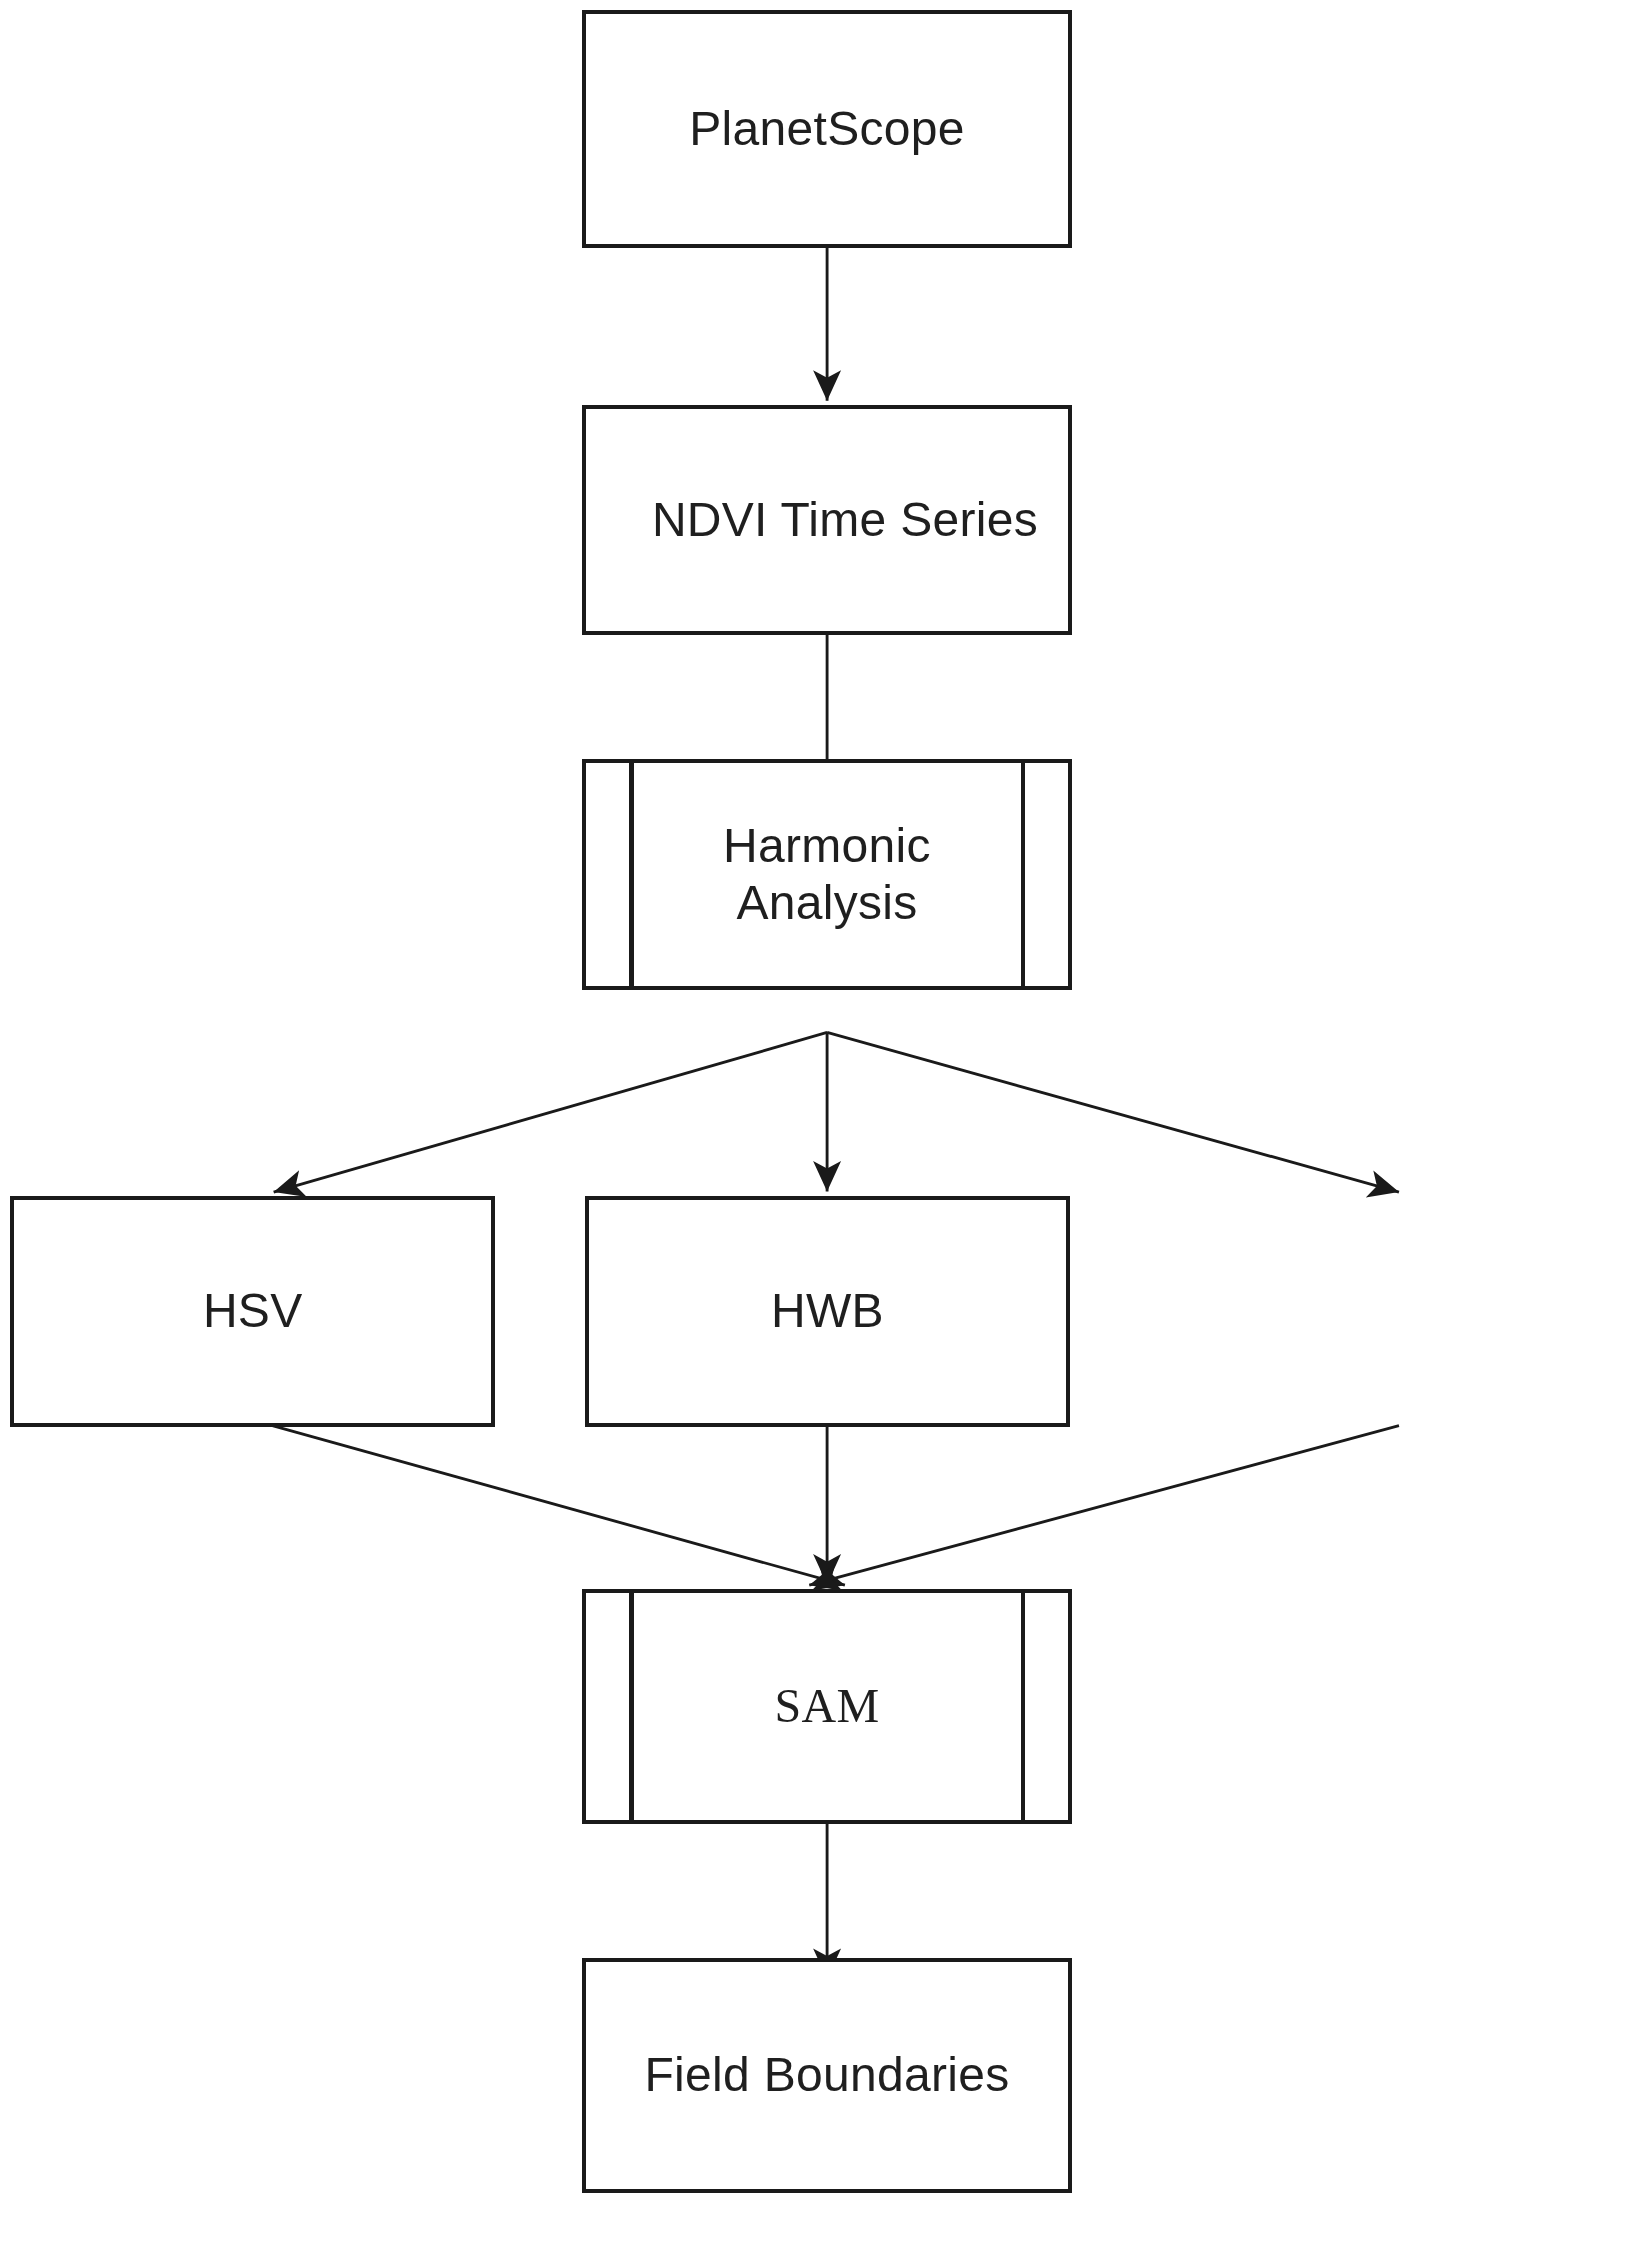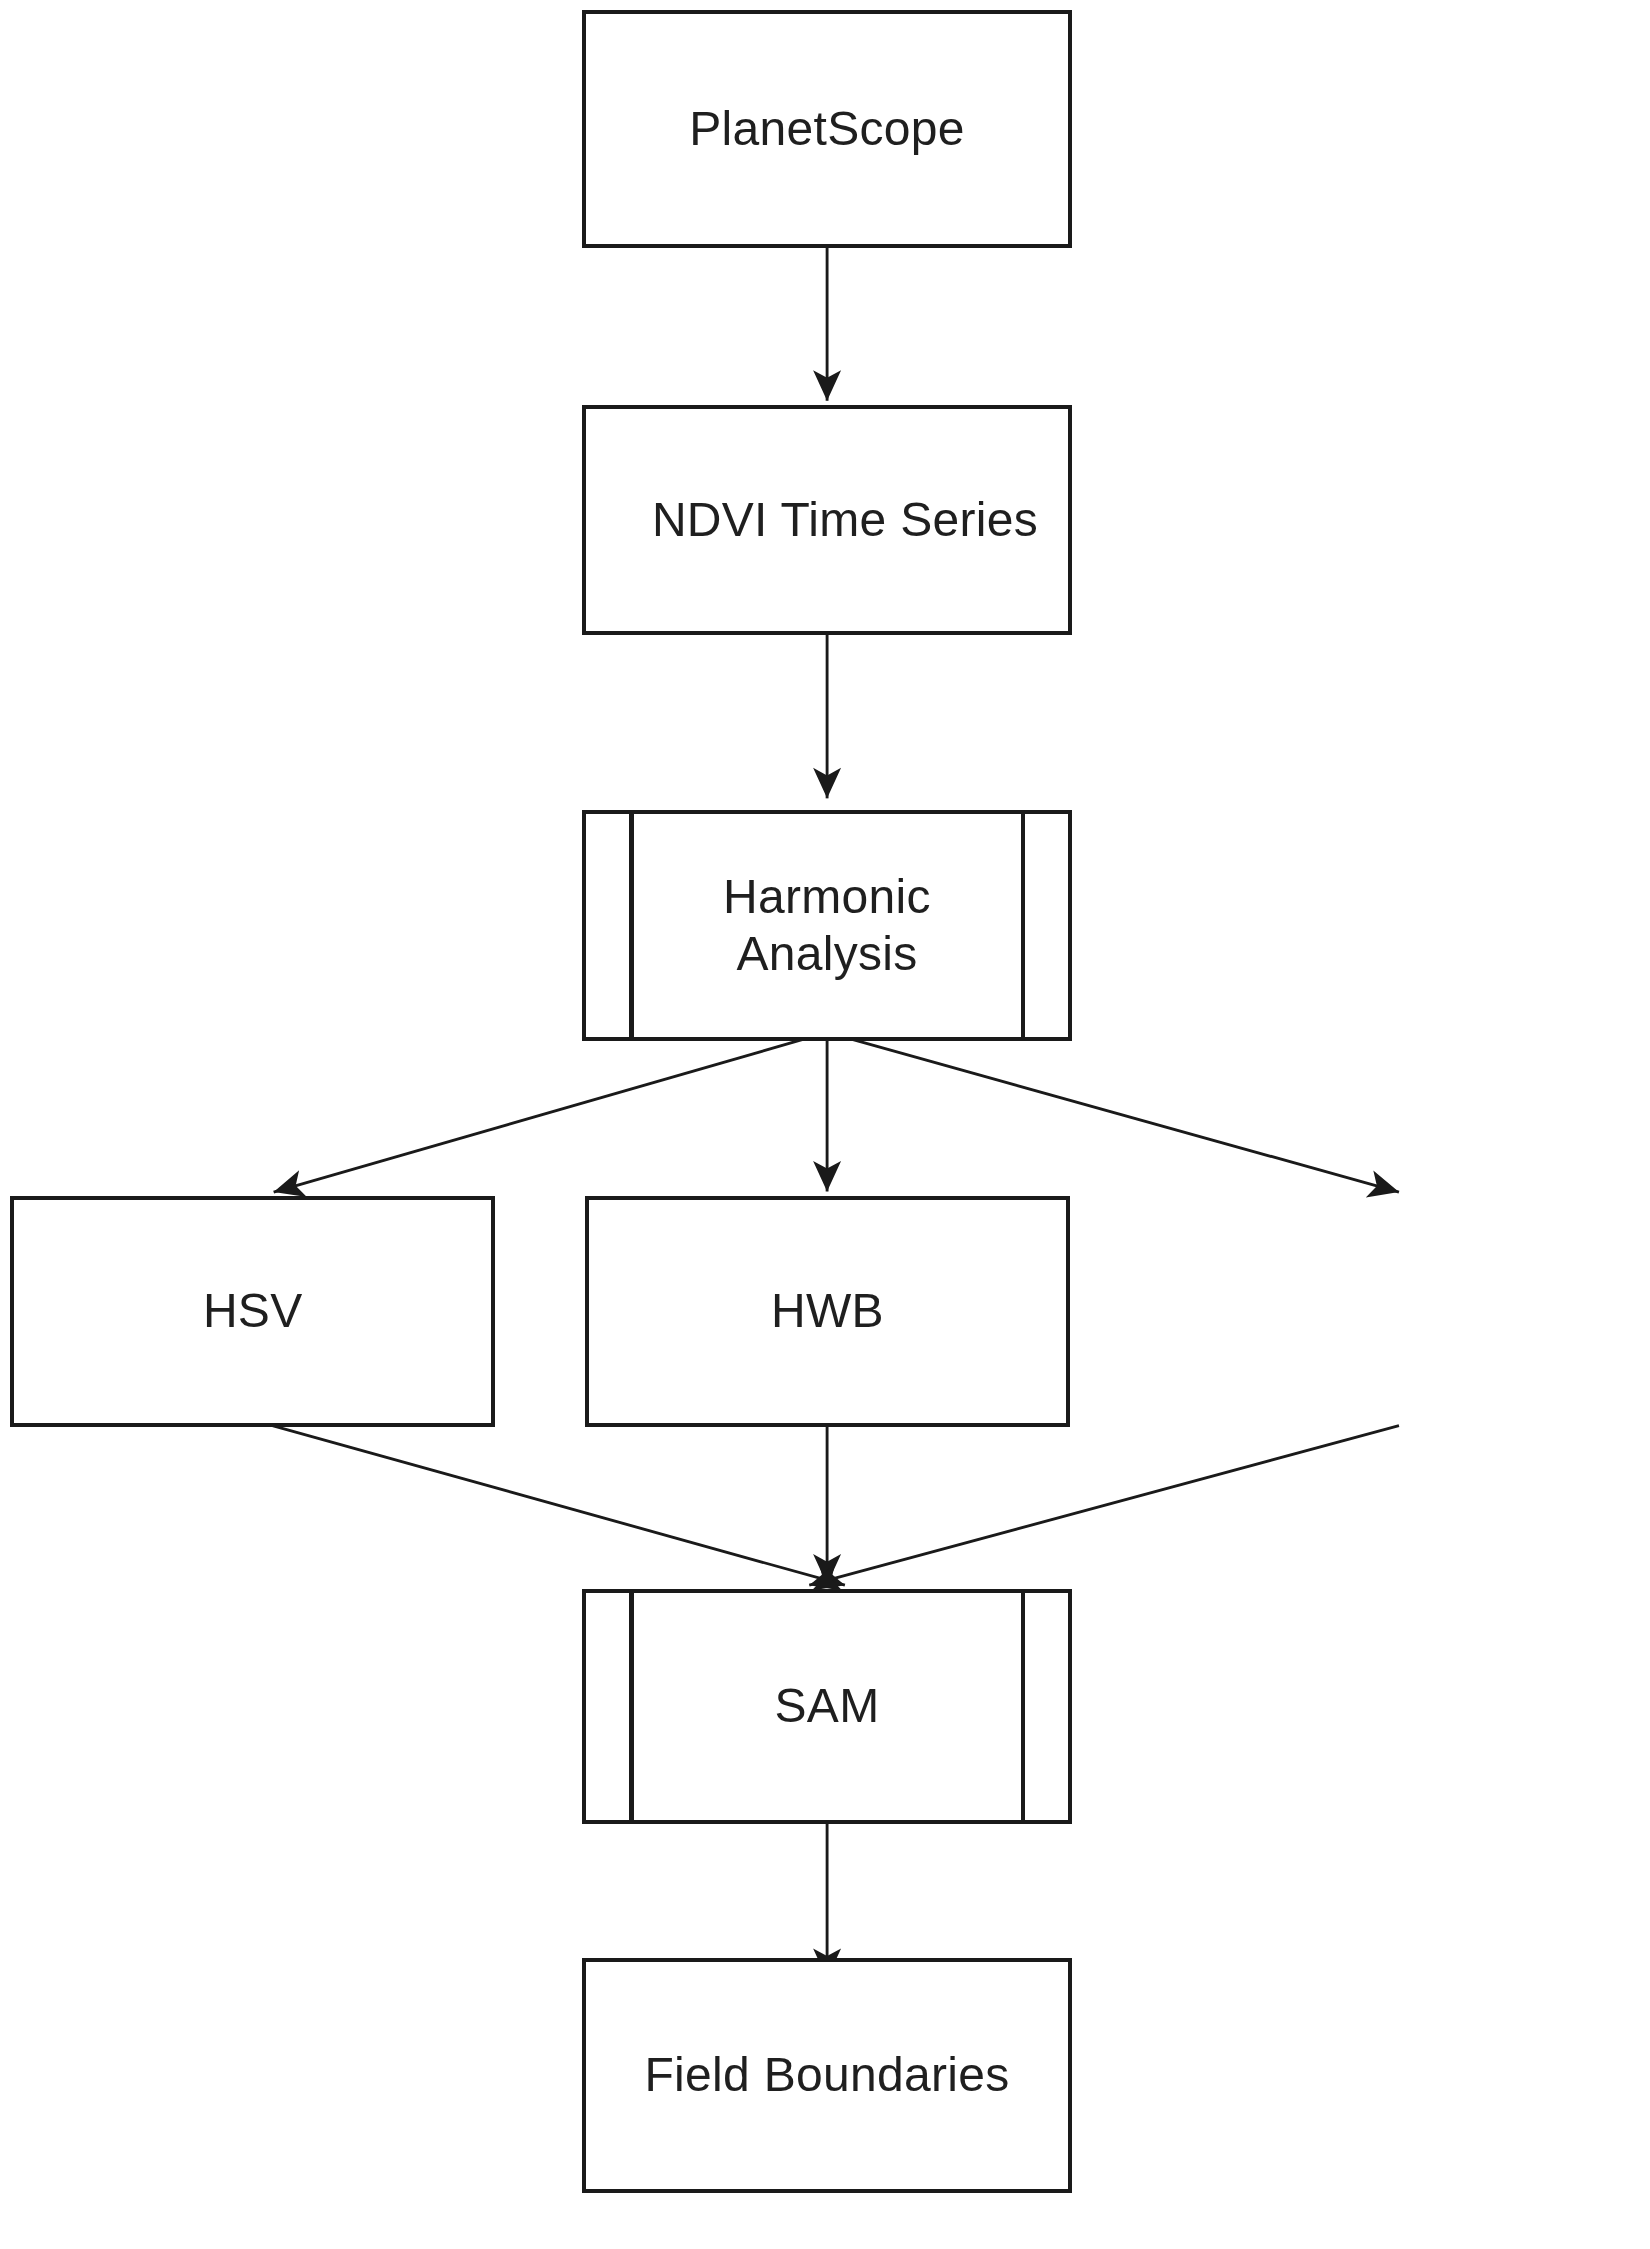--- a/index.html
+++ b/index.html
@@ -47,25 +47,25 @@
     bottom: 0;
     width: 4.5px;
     background: #1a1a1a;
   }
   .pbar-left  { left: 43px; }
   .pbar-right { right: 43px; }
 
   
   #node-planetscope { left: 582px;  top: 10.2px;   width: 490px; height: 238px; }
   #node-ndvi        { left: 582px;  top: 405px;  width: 490px; height: 230px; padding-left: 36px; }
-  #node-harmonic    { left: 582px;  top: 810px; width: 490px; height: 231px; }
+  #node-harmonic    { left: 582px;  top: 759px; width: 490px; height: 231px; }
   #node-hsv         { left: 10.2px;   top: 1196px; width: 485px; height: 231px; }
   #node-hwb         { left: 585px;  top: 1196px; width: 485px; height: 231px; }
   #node-lch         { left: 1160px; top: 1196px; width: 485px; height: 231px; }
-  #node-sam         { left: 582px;  top: 1589px; width: 490px; height: 235px; }
+  #node-sam         { left: 582px;  top: 1589px; width: 490px; height: 235px; font-family: Liberation Serif, serif; }
   #node-field       { left: 582px;  top: 1958px; width: 490px; height: 235px; }
 </style>
 </head>
 <body>
 
 <div id="canvas">
 
   <svg id="edge-layer" viewBox="0 0 2595 3537" xmlns="http://www.w3.org/2000/svg">
     <defs>
       <marker id="arrowhead" markerUnits="userSpaceOnUse" markerWidth="60" markerHeight="48" refX="50" refY="24" orient="auto">

